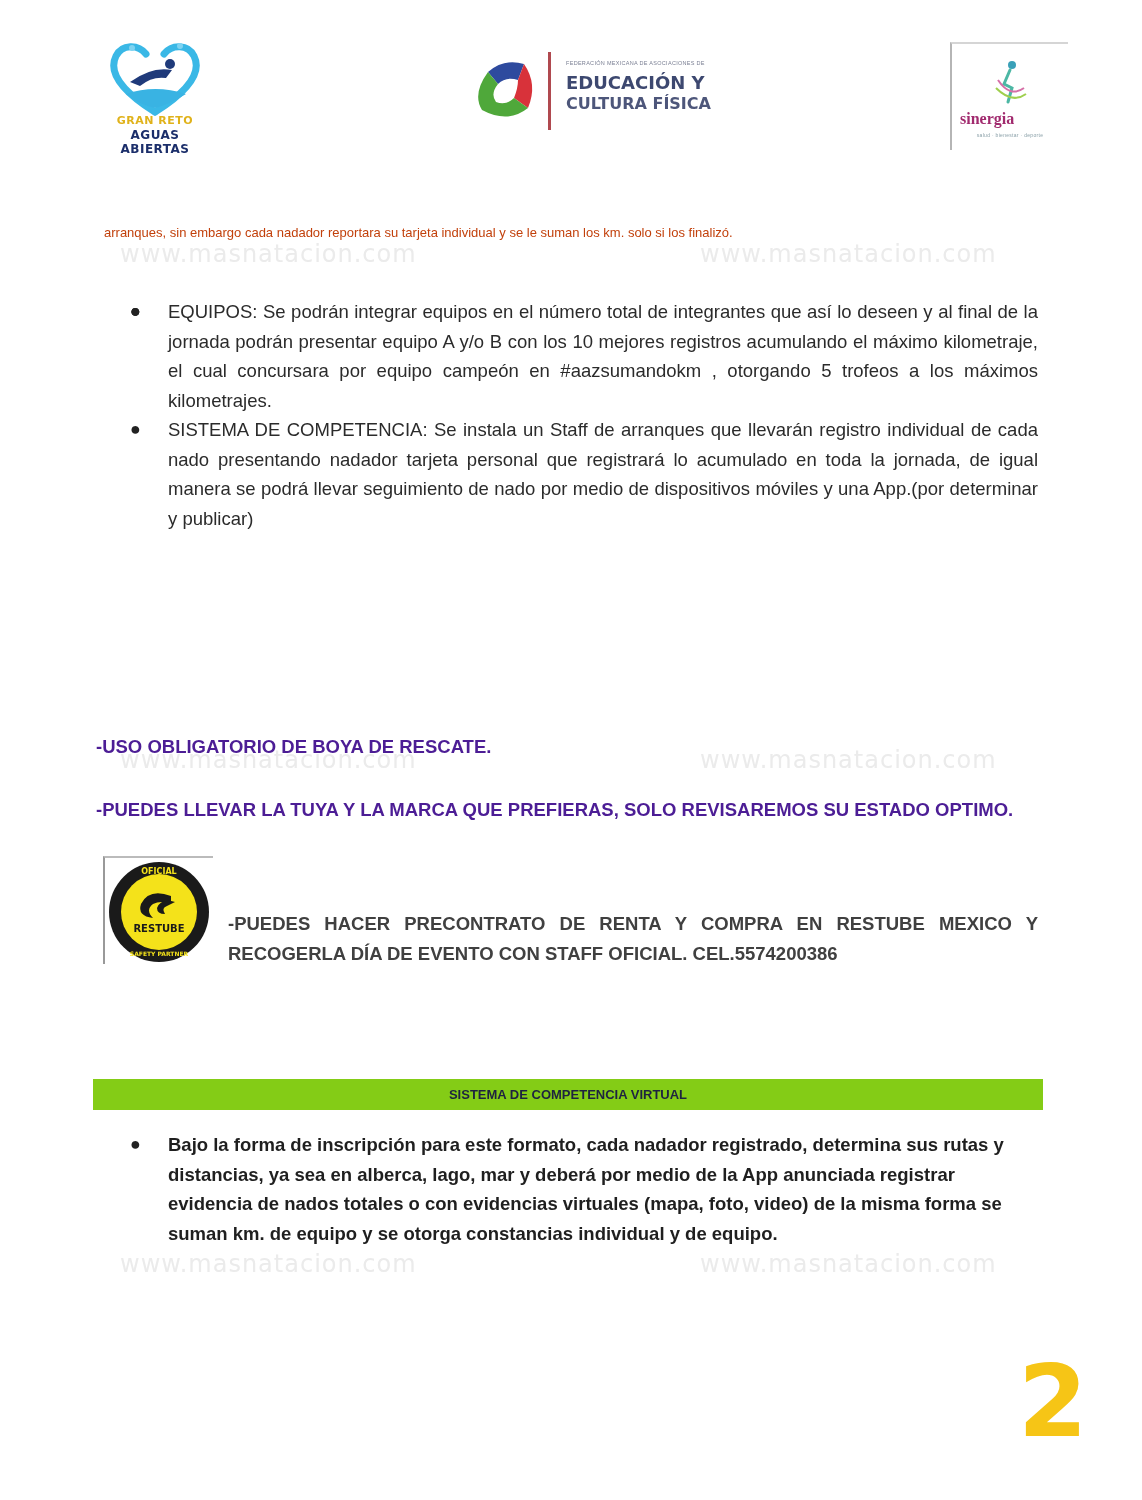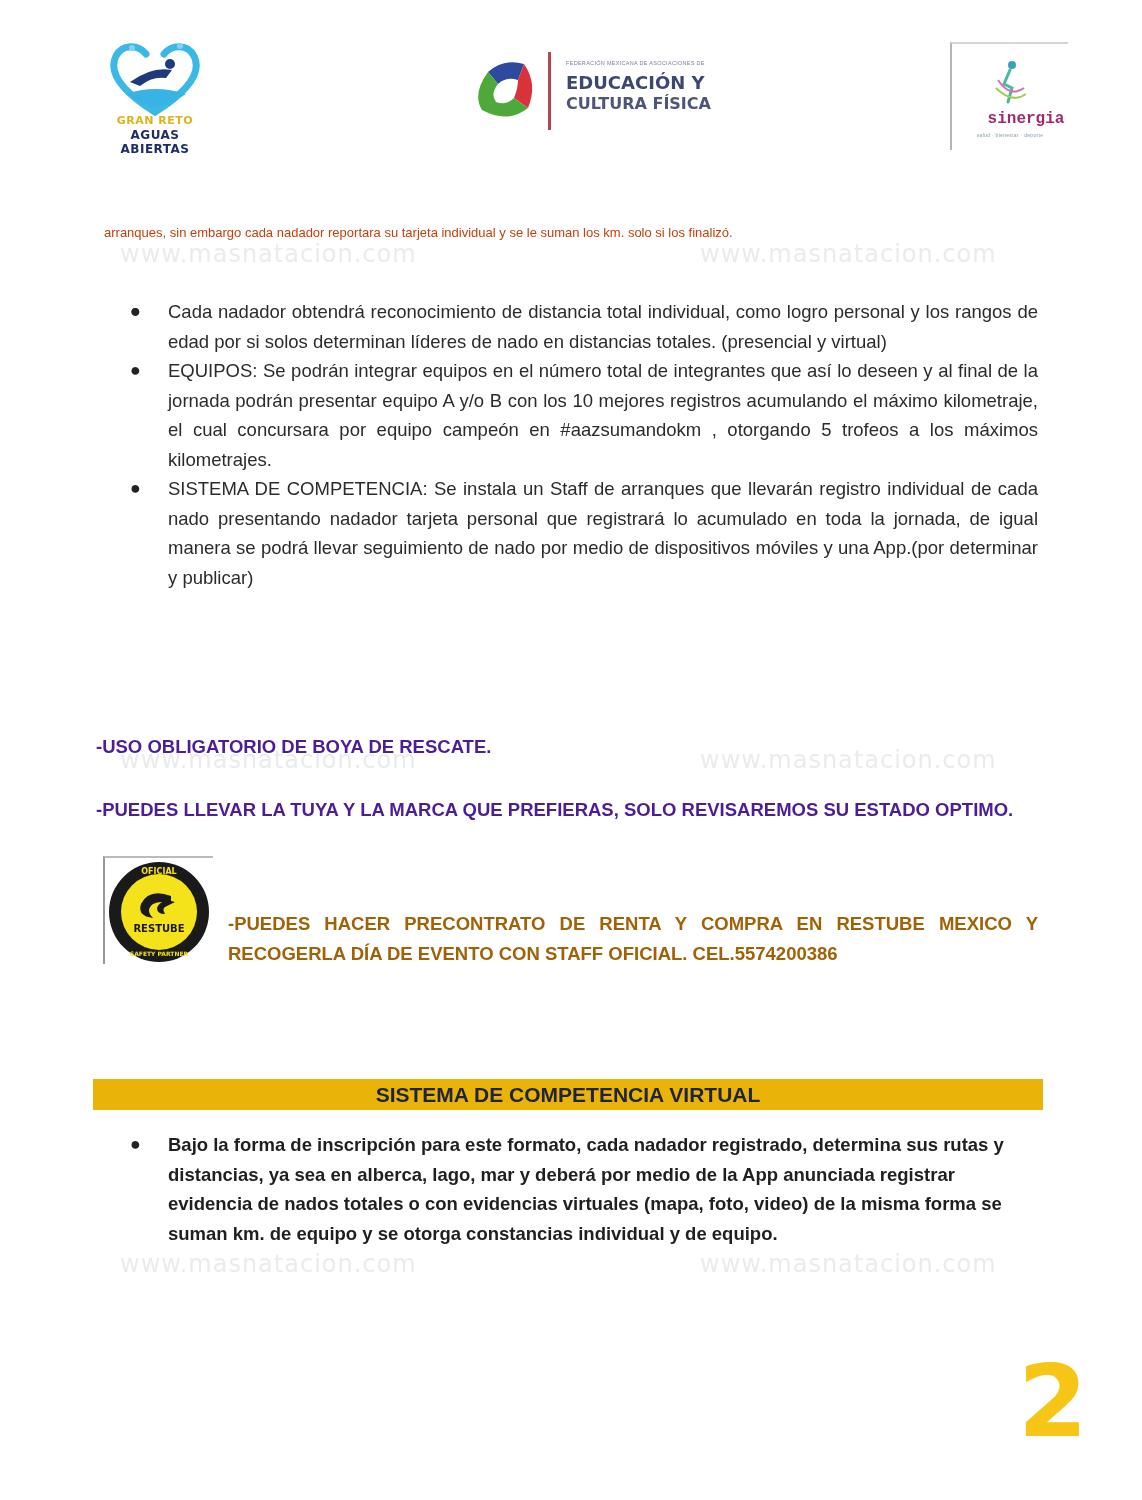--- a/index.html
+++ b/index.html
@@ -36,22 +36,22 @@
     font-weight: bold; color: #3d4870; white-space: nowrap;
   }
   .logo-mid .big1 { top: 24px; font-size: 18px; }
   .logo-mid .big2 { top: 46px; font-size: 16px; color: #4d567a; }
 
   .logo-right {
     left: 950px; top: 42px; width: 118px; height: 108px;
     border-left: 2px solid #b5b5b5; border-top: 2px solid #d5d5d5; box-sizing: border-box;
   }
   .logo-right .name {
-    position: absolute; left: 16px; top: 66px; width: 100%; text-align: center;
-    font-family: Liberation Mono, monospace; font-weight: bold; font-size: 16px; color: #a12a6e;
+    position: absolute; left: 8px; top: 66px; width: 100%; 
+    font-family: Liberation Serif, serif; font-weight: bold; font-size: 16px; color: #a12a6e;
   }
   .logo-right .sub {
     position: absolute; left: 0; top: 88px; width: 100%; text-align: center;
     font-size: 5px; color: #8aa0a8; letter-spacing: 0.3px;
   }
   .logo-right .fig { position: absolute; left: 38px; top: 14px; }
 
   
   .para {
     left: 104px; width: 942px; font-size: 13px; line-height: 29px; color: #c2410c;
@@ -69,26 +69,26 @@
     left: 96px; width: 942px; font-weight: bold; font-size: 18.5px; line-height: 30px;
     color: #4c1d95; text-align: justify;
   }
 
   .restube-badge {
     left: 103px; top: 856px; width: 110px; height: 108px;
     border-left: 2px solid #999; border-top: 2px solid #bbb; box-sizing: border-box;
   }
   .red-note {
     left: 228px; top: 909px; width: 810px; font-weight: bold; font-size: 18.5px; line-height: 30px;
-    color: #a16207; text-align: justify;
+    color: #404040; text-align: justify;
   }
 
   .section-band {
-    left: 93px; top: 1079px; width: 950px; height: 31px; background: #eab308;
-    text-align: center; font-weight: bold; font-size: 21px; line-height: 31px; color: #1e2340;
+    left: 93px; top: 1079px; width: 950px; height: 31px; background: #84cc16;
+    text-align: center; font-weight: bold; font-size: 13px; line-height: 31px; color: #1e2340;
   }
   .virtual li { font-weight: bold; color: #1f1f1f; text-align: left; }
 
   .watermark {
     font-family: "DejaVu Sans", sans-serif; font-size: 24px; color: #ebebeb;
     letter-spacing: 1px; white-space: nowrap; z-index: 0; pointer-events: none;
   }
   .content { z-index: 1; }
 
   .page-num {
@@ -140,21 +140,21 @@
 <div class="abs watermark" style="left:700px; top:240px;">www.masnatacion.com</div>
 <div class="abs watermark" style="left:120px; top:746px;">www.masnatacion.com</div>
 <div class="abs watermark" style="left:700px; top:746px;">www.masnatacion.com</div>
 <div class="abs watermark" style="left:120px; top:1250px;">www.masnatacion.com</div>
 <div class="abs watermark" style="left:700px; top:1250px;">www.masnatacion.com</div>
 
 <div class="abs para content" style="top:218px;">arranques, sin embargo cada nadador reportara su tarjeta individual y se le suman los km. solo si los finalizó.</div>
 
 <ul class="abs bullets content" style="top:297px;">
   <li><span class="dot">●</span></li>
-  <li><span class="dot">●</span><span>Cada nadador obtendrá reconocimiento de distancia total individual, como logro personal y los rangos de edad por si solos determinan líderes de nado en distancias totales. (presencial y virtual)</span></li>
+  <li><span class="dot">●</span></li>
   <li><span class="dot">●</span><span>EQUIPOS: Se podrán integrar equipos en el número total de integrantes que así lo deseen y al final de la jornada podrán presentar equipo A y/o B con los 10 mejores registros acumulando el máximo kilometraje, el cual concursara por equipo campeón en #aazsumandokm , otorgando 5 trofeos a los máximos kilometrajes.</span></li>
   <li><span class="dot">●</span><span>SISTEMA DE COMPETENCIA: Se instala un Staff de arranques que llevarán registro individual de cada nado presentando nadador tarjeta personal que registrará lo acumulado en toda la jornada, de igual manera se podrá llevar seguimiento de nado por medio de dispositivos móviles y una App.(por determinar y publicar)</span></li>
 </ul>
 
 <div class="abs bold-line content" style="top:732px;">-USO OBLIGATORIO DE BOYA DE RESCATE.</div>
 <div class="abs bold-line content" style="top:782px;margin-top:13px;">-PUEDES LLEVAR LA TUYA Y LA MARCA QUE PREFIERAS, SOLO REVISAREMOS SU ESTADO OPTIMO.</div>
 
 <div class="abs restube-badge">
   <svg width="108" height="106" viewBox="0 0 108 106">
     <circle cx="54" cy="54" r="50" fill="#1a1a1a"></circle>

